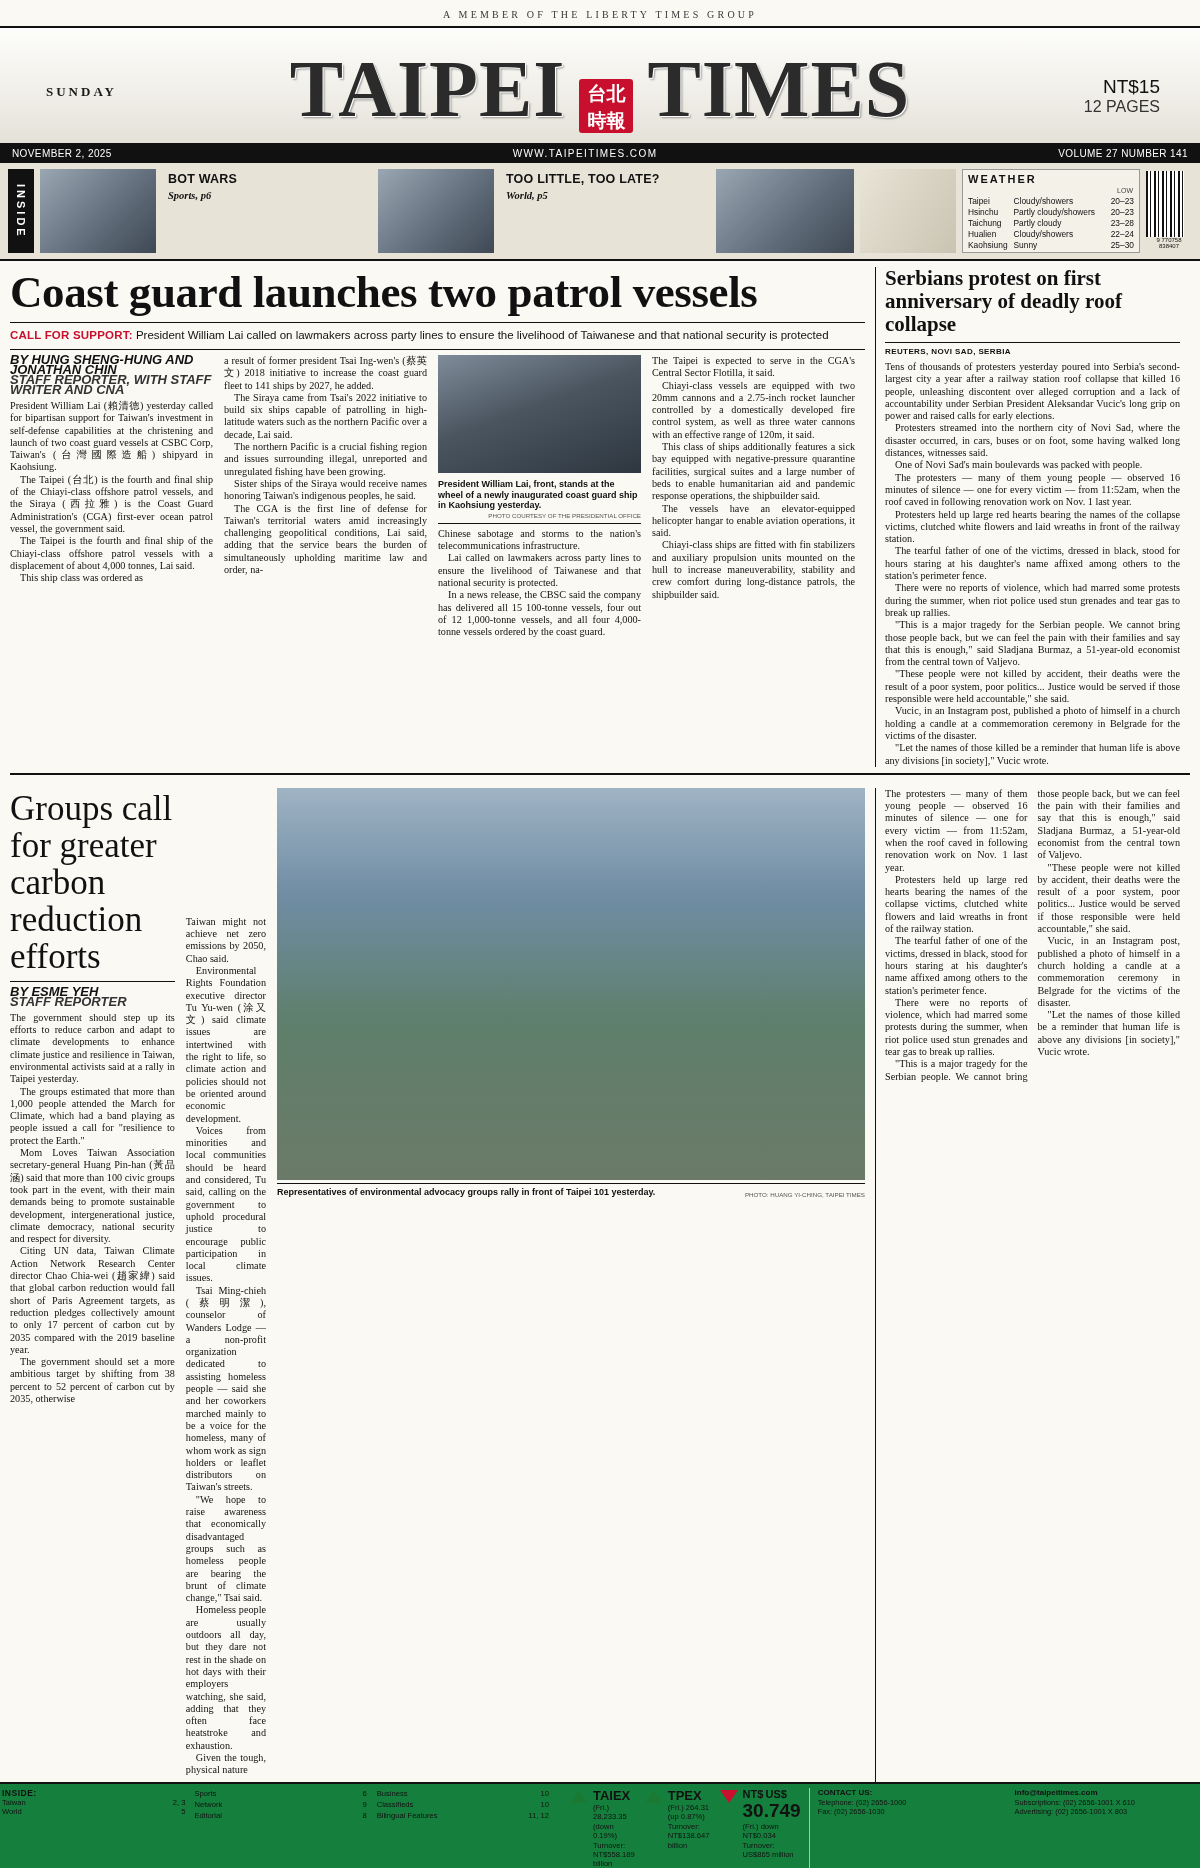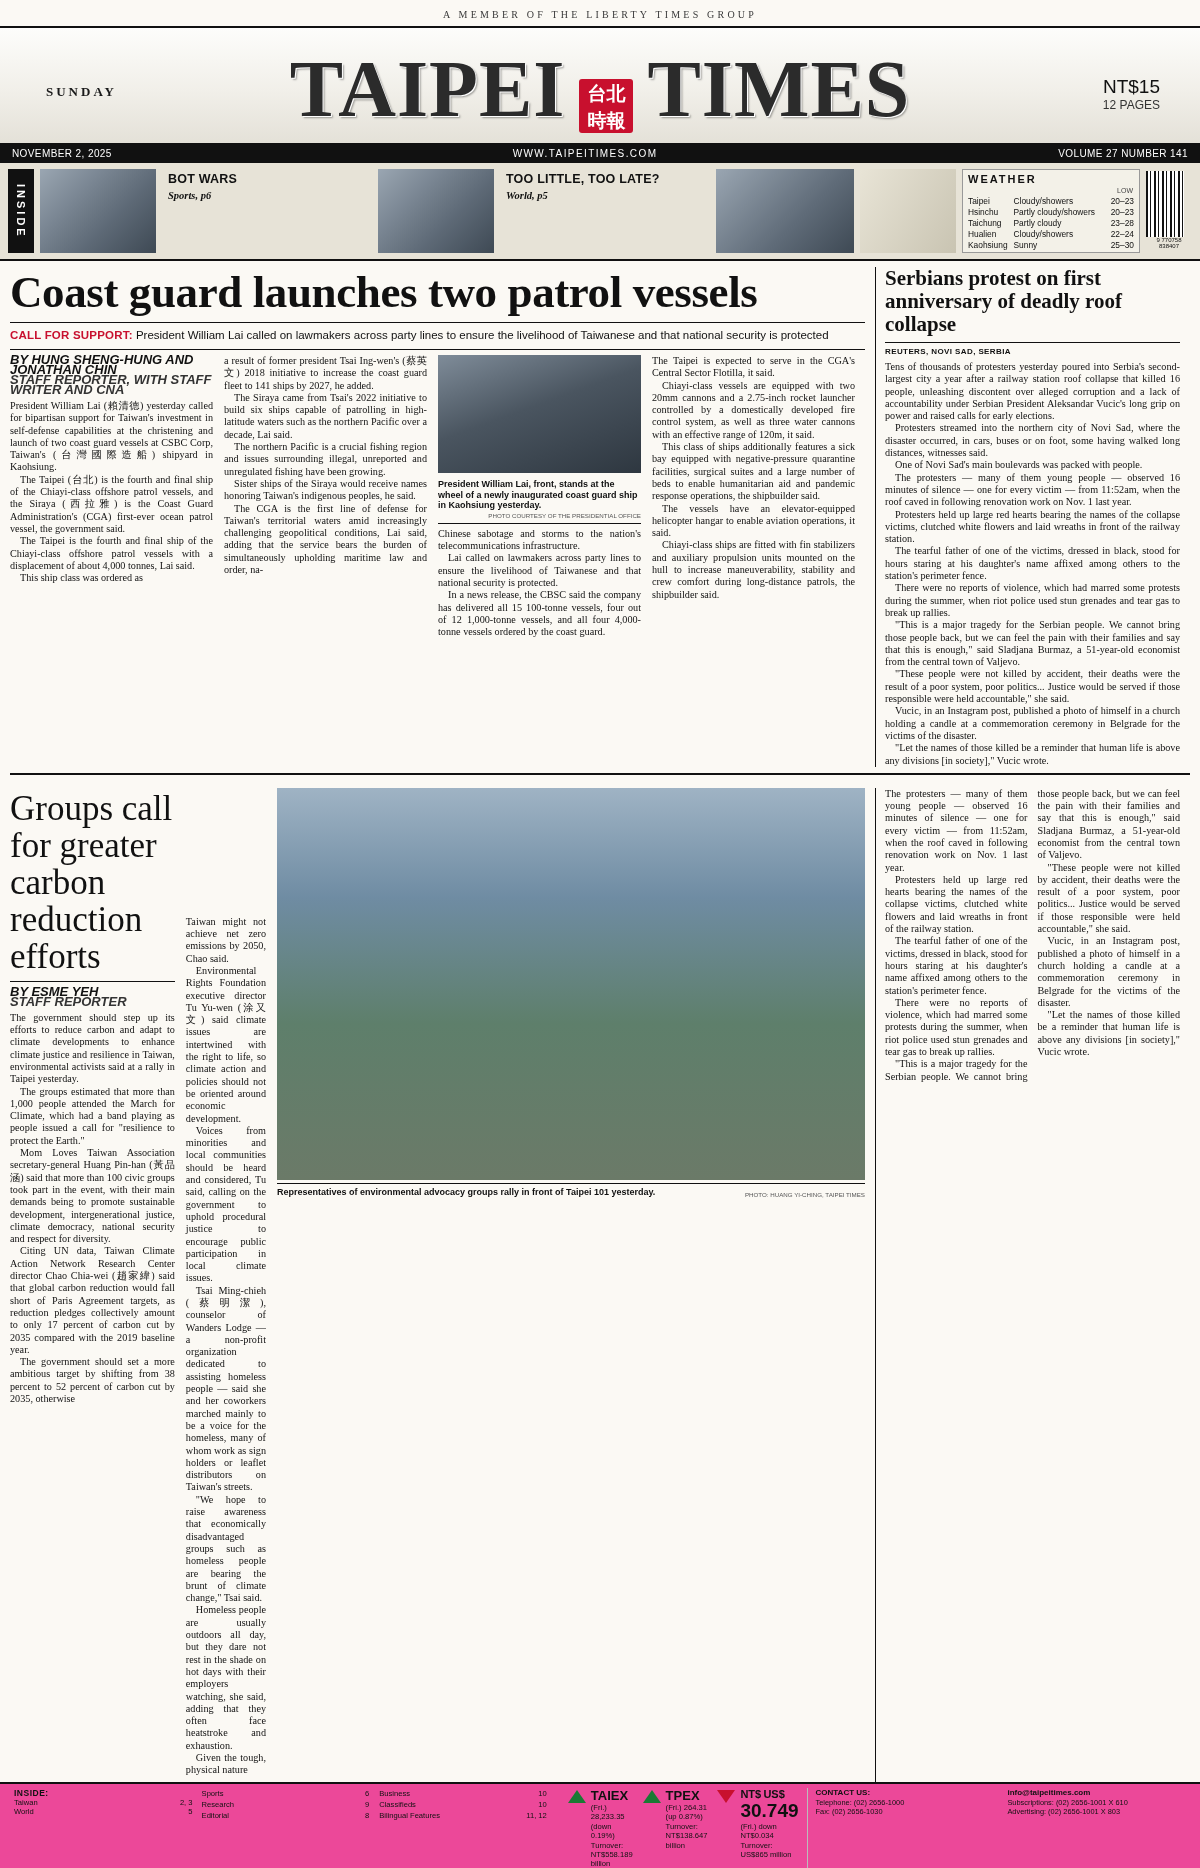--- a/index.html
+++ b/index.html
@@ -50,21 +50,21 @@
   }
   .logo-badge span {
     display:block; font-size:19px; line-height:26px;
     font-family:"DejaVu Sans", sans-serif; font-weight:bold;
     padding-top:1px;
   }
   .price {
     position:absolute; right:40px; top:48px; text-align:right;
   }
   .price .p1 { font-size:19px; font-weight:normal; font-family:"Liberation Sans", sans-serif; }
-  .price .p2 { font-size:12px; font-family:"Liberation Sans", sans-serif; color:#333; }
+  .price .p2 { font-size:16px; font-family:"Liberation Sans", sans-serif; color:#333; }
 
   .date-bar {
     background:#111; color:#fff; height:19px;
     font-family:"Liberation Sans", sans-serif; font-size:10px;
     display:flex; align-items:center; justify-content:space-between;
     padding:0 12px; letter-spacing:.4px;
   }
   .date-bar .center { letter-spacing:1.4px; }
 
   
@@ -162,21 +162,21 @@
   .sec2-right { width:305px; border-left:1px solid #111; padding-left:9px; }
   h1.headline2 {
     font-family:"Liberation Serif", serif; font-size:35px; line-height:37px;
     font-weight:normal; margin:2px 0 6px 0;
   }
   .photo2 { width:588px; height:392px; }
 
   
   .footer {
     position:absolute; left:0; right:0; bottom:0; height:86px;
-    border-top:2px solid #111; background:#ec4899; padding:4px 14px;
+    border-top:2px solid #111; background:#15803d; padding:4px 2px;
     font-family:"Liberation Sans", sans-serif;
   }
   .f-top { display:flex; gap:8px; font-size:8px; }
   .f-inside { width:200px; }
   .f-inside b { font-size:8.5px; letter-spacing:.5px; }
   .f-inside table { width:100%; border-collapse:collapse; font-size:7.6px; }
   .f-inside td { padding:0; }
   .f-inside td.r { text-align:right; }
   .f-mid { width:190px; }
   .f-mid table { width:100%; border-collapse:collapse; font-size:7.6px; }
@@ -476,21 +476,21 @@
           </table>
       </div>
       <div class="f-mid">
         <table>
           <tbody>
               <tr>
             <td>Sports</td>
             <td class="r">6</td>
           </tr>
           <tr>
-            <td>Research</td>
+            <td>Network</td>
             <td class="r">9</td>
           </tr>
           <tr>
             <td>Editorial</td>
             <td class="r">8</td>
           </tr>
         </tbody>
           </table>
       </div>
       <div class="f-mid">

